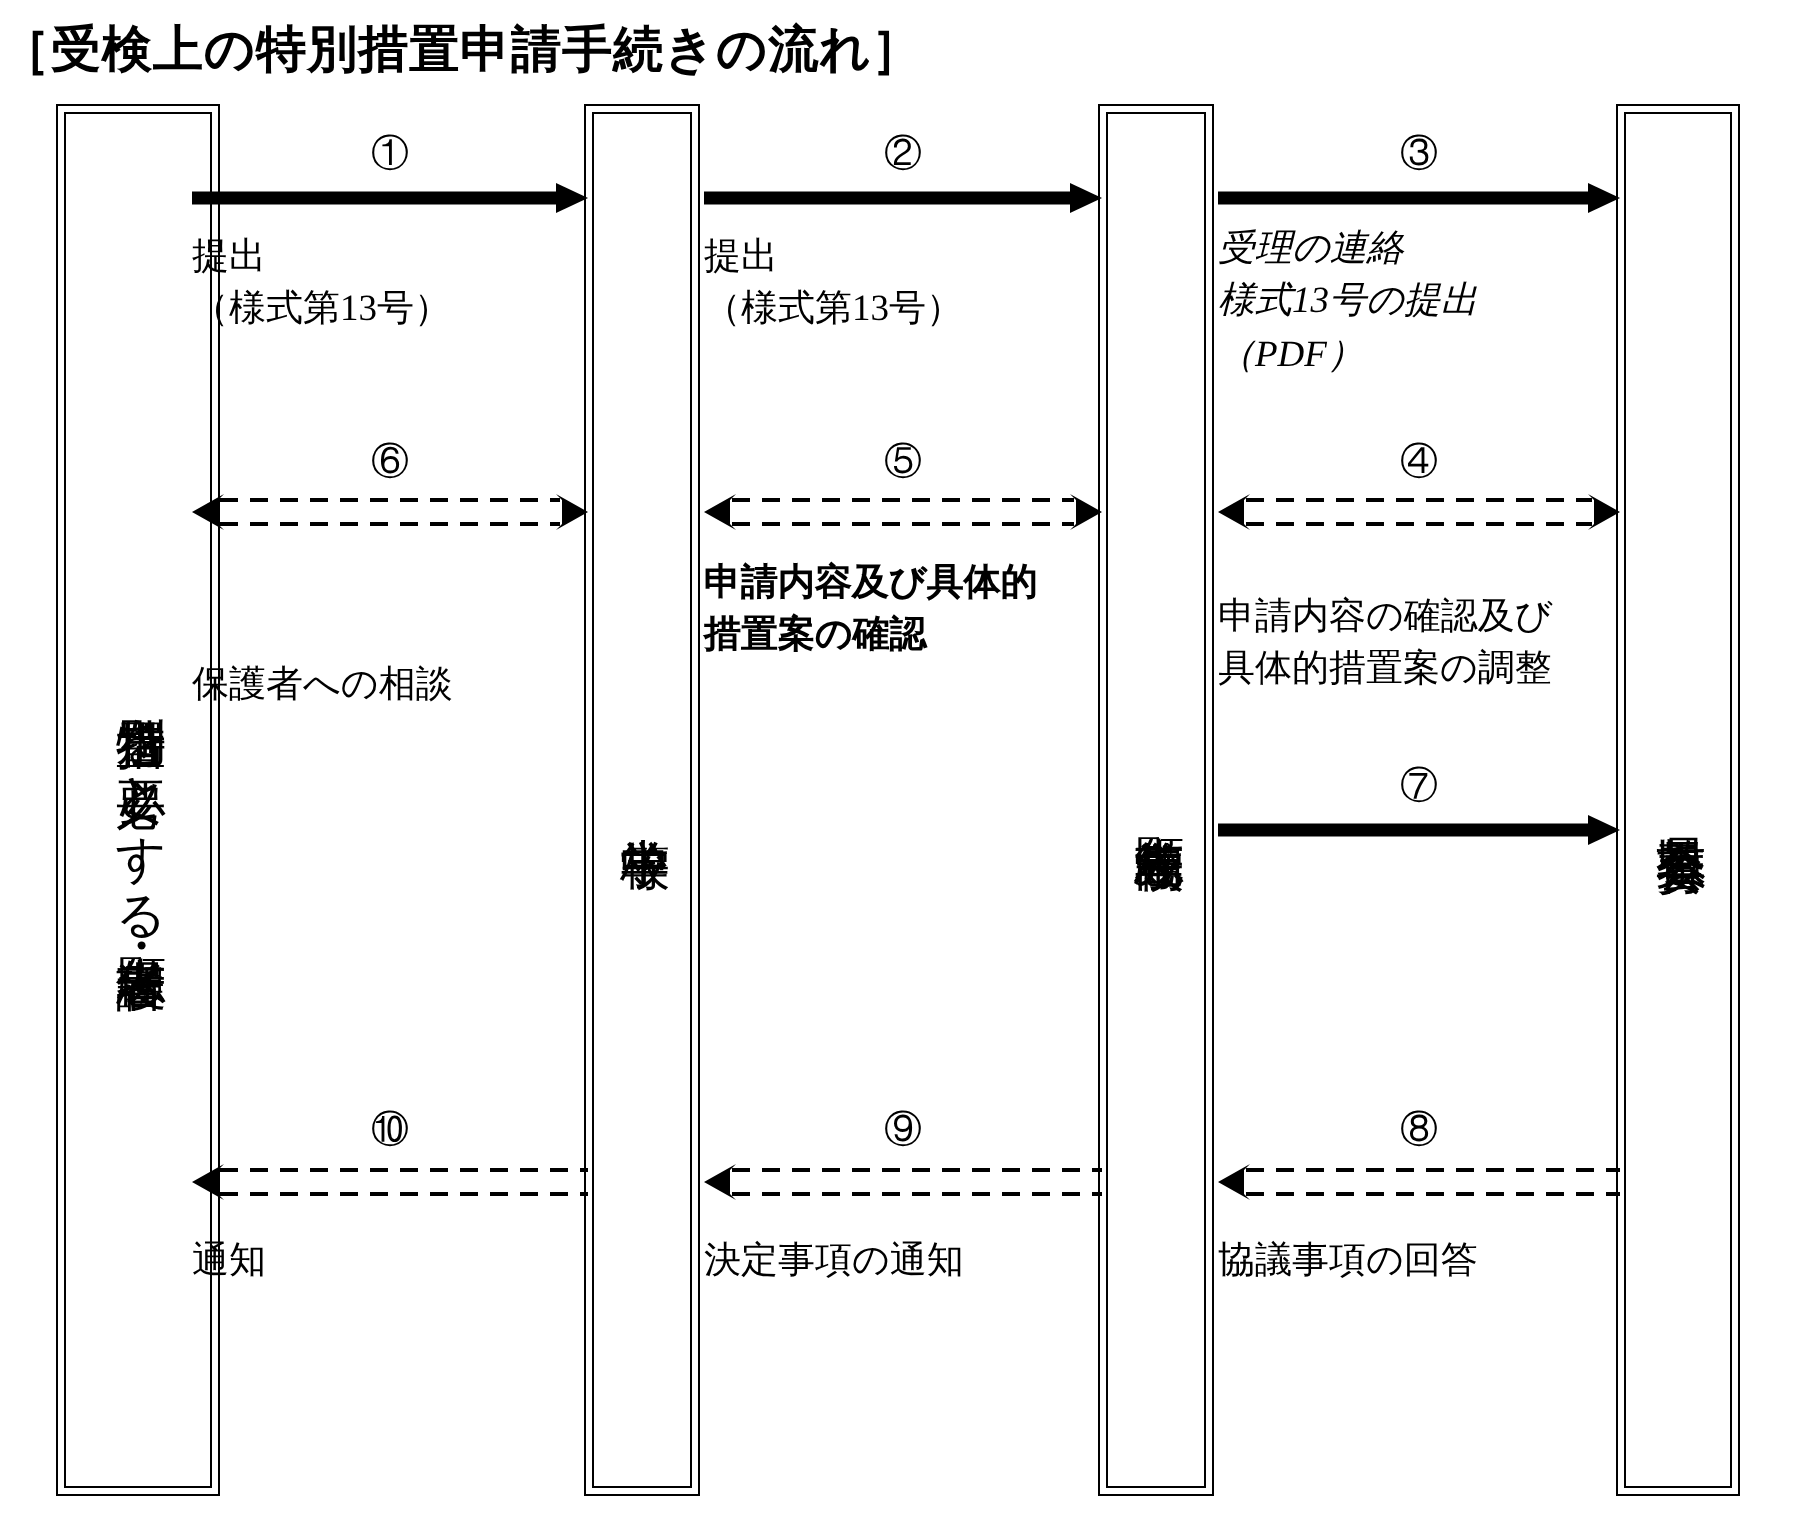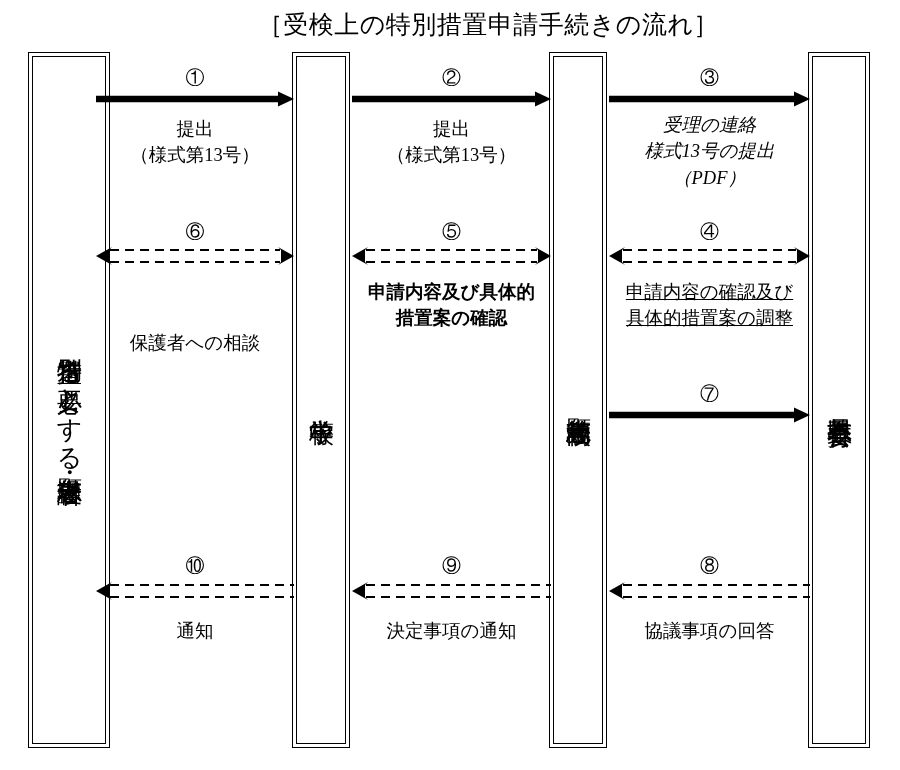--- a/index.html
+++ b/index.html
@@ -16,23 +16,23 @@
     color: #000000;
     overflow: hidden;
   }
 
   
   #title {
     position: absolute;
     left: 0;
     top: 8px;
     width: 719px;
-    text-align: right;
+    text-align: left;
     font-size: 25px;
-    font-weight: normal;
+    font-weight: bold;
     letter-spacing: 0.5px;
     white-space: nowrap;
   }
 
   
   .lane {
     position: absolute;
     box-sizing: border-box;
     border: 1.5px solid #000;
     background: #fff;
@@ -73,21 +73,20 @@
   }
   .arrow-svg {
     position: absolute;
     left: 0;
     display: block;
   }
   .arrow-label {
     position: absolute;
     left: 0;
     width: 100%;
-    text-align: center;
     font-size: 18.5px;
     line-height: 1.42;
     white-space: pre-line;
   }
 </style>
 </head>
 <body>
 
 <div id="page">
 
@@ -172,21 +171,21 @@
   </div>
 
   <div class="arrow-row" style="left:609px; top:222px; width:201px; height:130px;">
     <div class="arrow-num" style="top:0;">④</div>
     <svg class="arrow-svg" style="top:21px;" width="201" height="26" viewBox="0 0 201 26">
       <path d="M14,7 L187,7" stroke="#000" stroke-width="2" fill="none" stroke-dasharray="9,6"></path>
       <path d="M14,19 L187,19" stroke="#000" stroke-width="2" fill="none" stroke-dasharray="9,6"></path>
       <path d="M0,13 L16,4 L13,7 L13,19 L16,22 Z" fill="#000"></path>
       <path d="M201,13 L185,4 L188,7 L188,19 L185,22 Z" fill="#000"></path>
     </svg>
-    <div class="arrow-label" style="top:57px;text-decoration:underline;">申請内容の確認及び
+    <div class="arrow-label" style="top:74px;">申請内容の確認及び
 具体的措置案の調整</div>
   </div>
 
   <div class="arrow-row" style="left:609px; top:384px; width:201px; height:110px;">
     <div class="arrow-num" style="top:0;">⑦</div>
     <svg class="arrow-svg" style="top:22px;" width="201" height="18" viewBox="0 0 201 18">
       <path d="M0,9 L189,9" stroke="#000" stroke-width="6.5" fill="none"></path>
       <path d="M201,9 L185,1.5 L185,16.5 Z" fill="#000"></path>
     </svg>
   </div>

